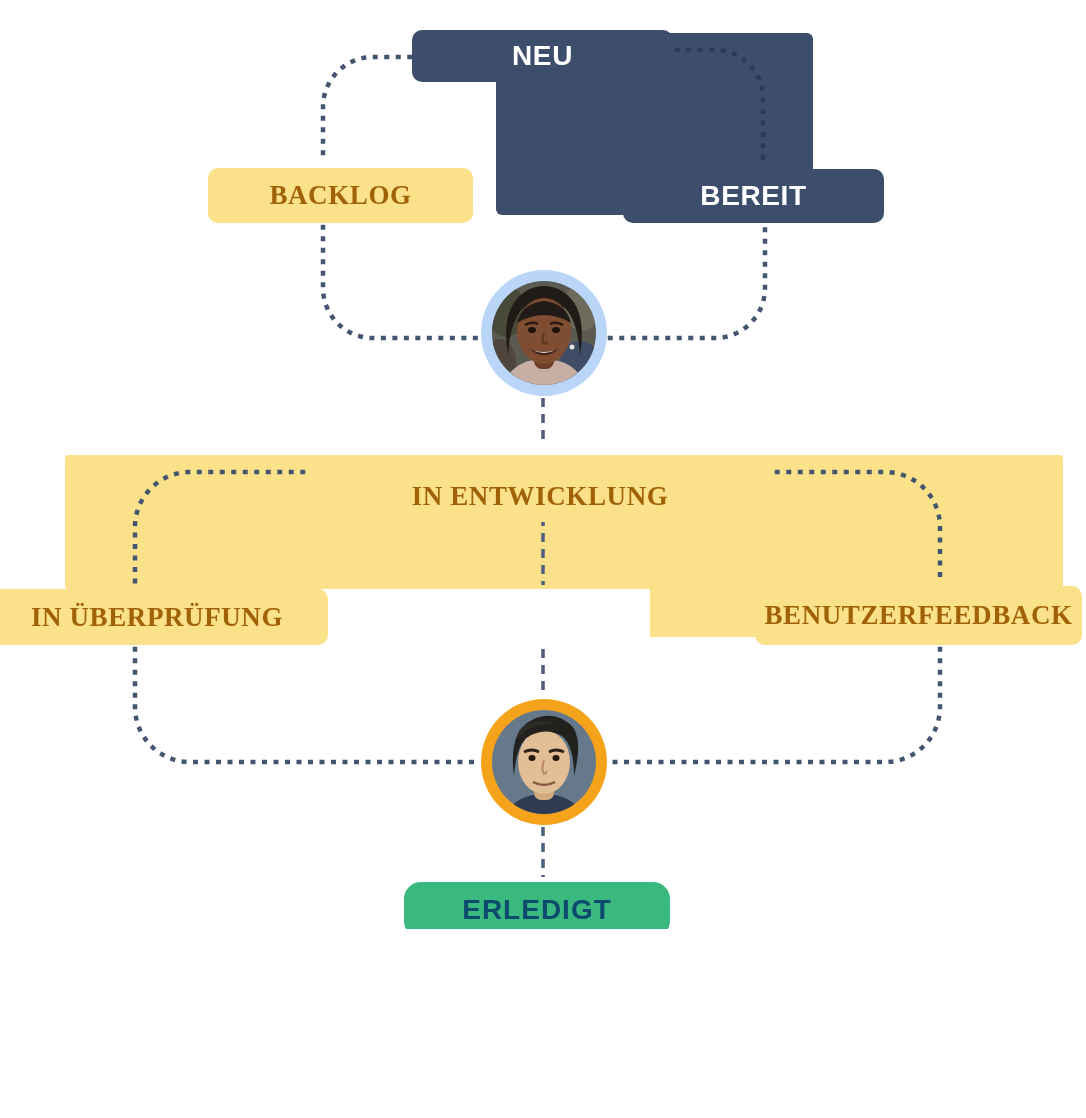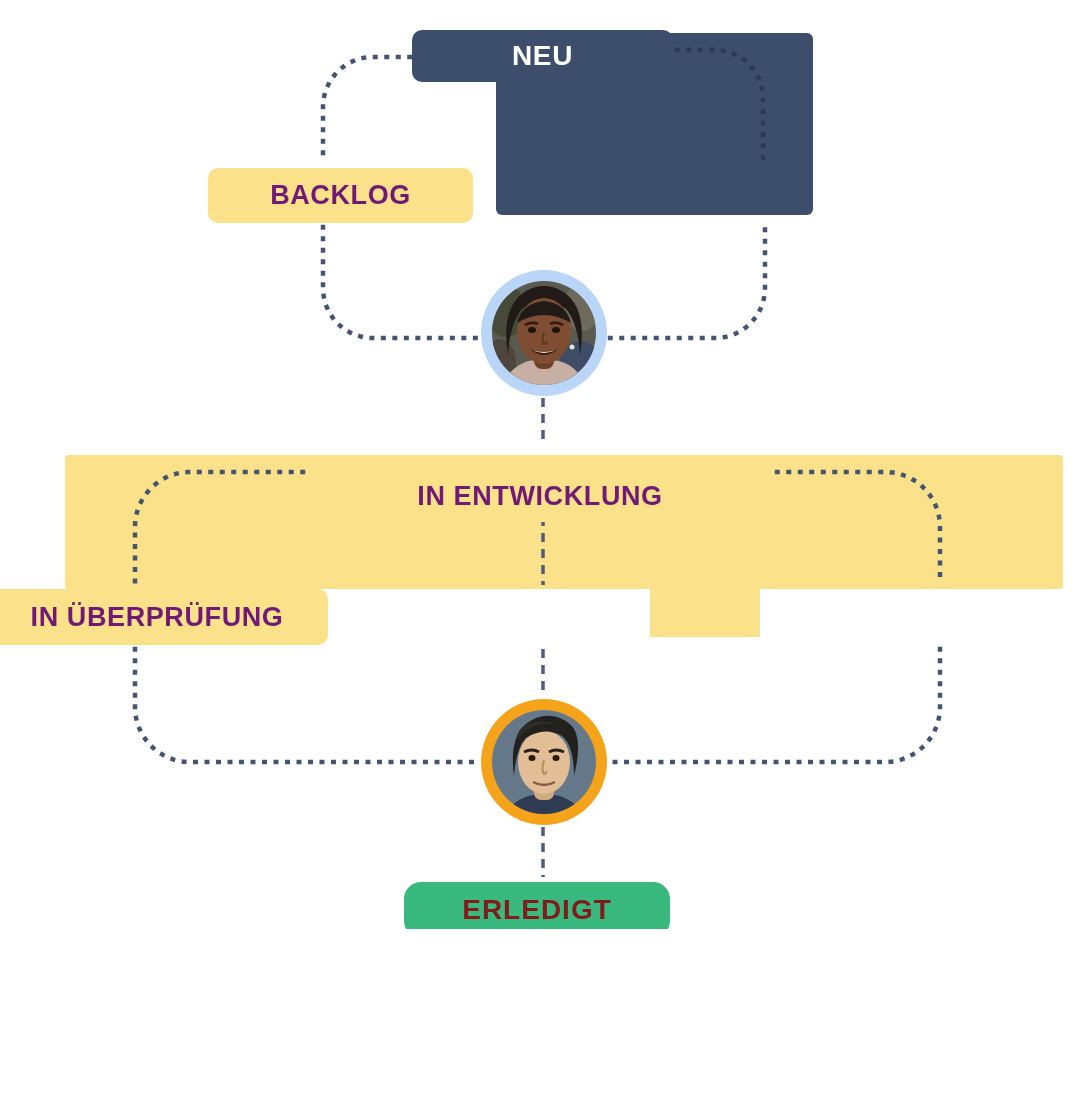--- a/index.html
+++ b/index.html
@@ -9,22 +9,22 @@
   
   .slab-navy{left:496px;top:33px;width:317px;height:182px;background:#3D4E6C;border-radius:6px;z-index:1;}
   .slab-yellow{left:65px;top:455px;width:998px;height:134px;background:#FBE28A;border-radius:3px;z-index:1;}
   .slab-filler{left:650px;top:455px;width:110px;height:182px;background:#FBE28A;z-index:1;}
   
   .connectors{left:0;top:0;z-index:2;}
   
   .chip{display:flex;align-items:center;justify-content:center;z-index:3;
         font-weight:bold;letter-spacing:0.6px;border-radius:10px;white-space:nowrap;}
   .chip.navy{background:#3D4E6C;color:#ffffff;font-size:28px;}
-  .chip.yellow{background:#FBE28A;color:#701a75;font-size:27px;}
-  .chip.green{background:#3AB97E;color:#7f1d1d;font-size:28px;letter-spacing:1px;border-radius:17px;}
+  .chip.yellow{background:#FBE28A;color:#a16207;font-size:27px;font-family:Liberation Serif, serif;}
+  .chip.green{background:#3AB97E;color:#0c4a6e;font-size:28px;letter-spacing:1px;border-radius:17px;}
   .chip-neu{left:412px;top:30px;width:261px;height:52px;}
   .chip-backlog{left:208px;top:168px;width:265px;height:55px;font-size:28px;}
   .chip-bereit{left:623px;top:169px;width:261px;height:54px;}
   .chip-entwicklung{left:308px;top:470px;width:464px;height:52px;}
   .chip-ueberpruefung{left:-14px;top:589px;width:342px;height:56px;}
   .chip-getestet{left:363px;top:589px;width:343px;height:56px;}
   .chip-feedback{left:755px;top:586px;width:327px;height:59px;}
   .chip-erledigt{left:404px;top:882px;width:266px;height:56px;}
   
   .avatar{width:140px;height:140px;z-index:4;}
@@ -65,25 +65,31 @@
       <path d="M 543 941 V 987"></path>
     </g>
   </svg>
 
   <div class="abs chip navy chip-neu">
     <span>NEU</span>
   </div>
   <div class="abs chip yellow chip-backlog">
     <span>BACKLOG</span>
   </div>
+  <div class="abs chip navy chip-bereit">
+    <span>BEREIT</span>
+  </div>
   <div class="abs chip yellow chip-entwicklung">
     <span>IN ENTWICKLUNG</span>
   </div>
   <div class="abs chip yellow chip-ueberpruefung">
     <span>IN ÜBERPRÜFUNG</span>
+  </div>
+  <div class="abs chip yellow chip-feedback">
+    <span>BENUTZERFEEDBACK</span>
   </div>
   <div class="abs chip green chip-erledigt">
     <span>ERLEDIGT</span>
   </div>
 
   <svg class="abs avatar avatar-1" viewBox="0 0 140 140">
     <circle cx="70" cy="70" r="63" fill="#B9D5F8"></circle>
     <clipPath id="a1clip">
         <circle cx="70" cy="70" r="52"></circle>
       </clipPath>

